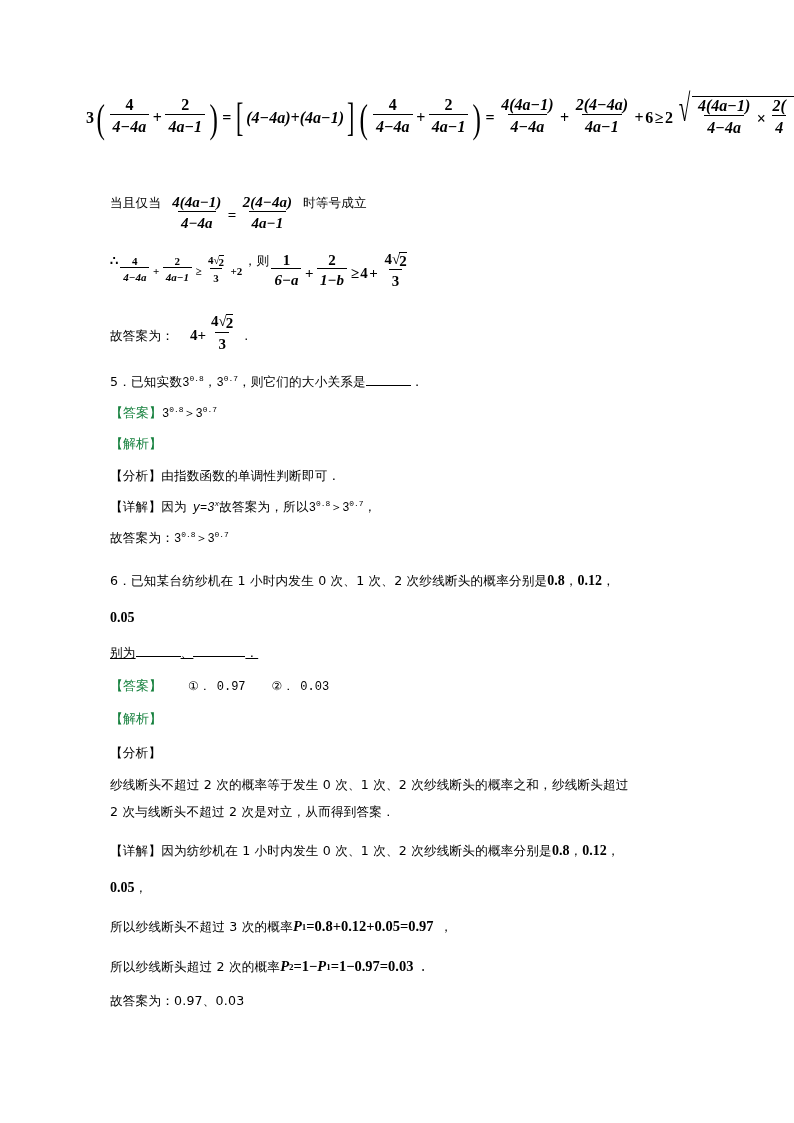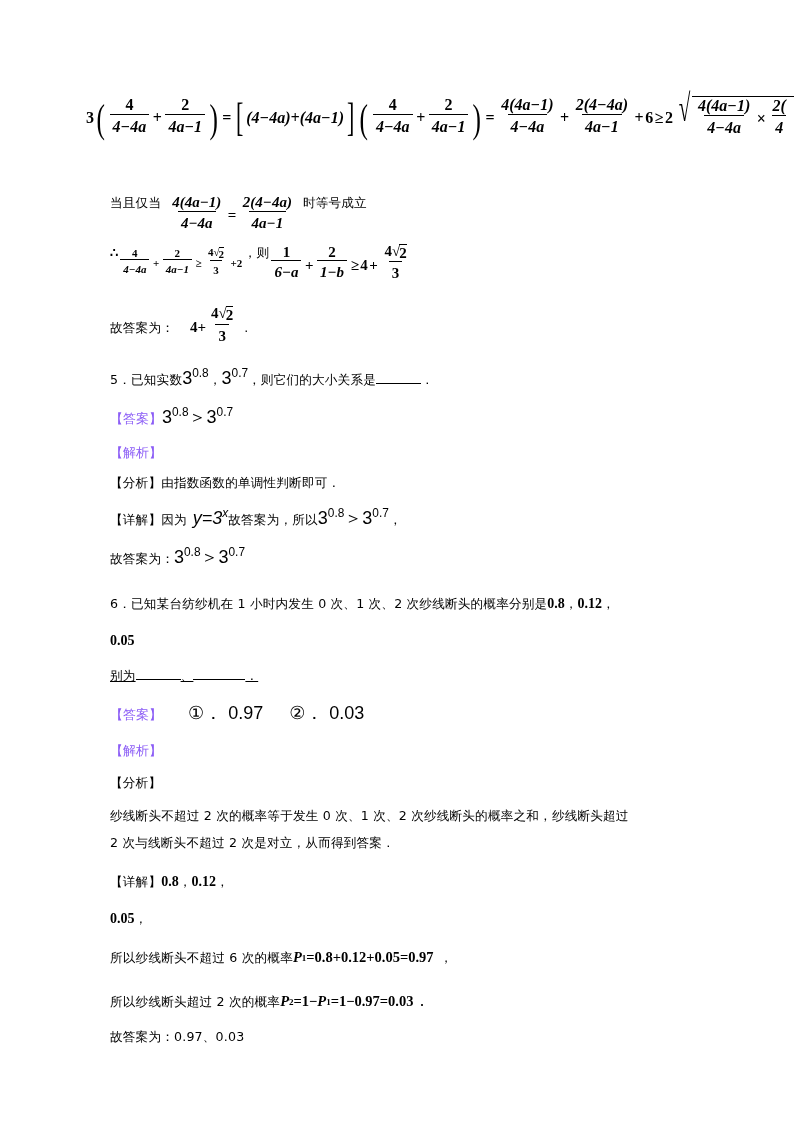--- a/index.html
+++ b/index.html
@@ -33,32 +33,32 @@
     font-size: 13.2px;
     line-height: 1.5;
     color: #000;
     white-space: nowrap;
     margin-bottom: 12px;
     display: flex;
     align-items: baseline;
     flex-wrap: nowrap;
   }
   .tag-blue {
-    color: #8b5cf6;
-    font-family: Liberation Serif, serif;
+    color: #15803d;
+    font-family: Liberation Mono, monospace;
     font-size: 13px;
   }
   .cn {
     font-family: "DejaVu Sans", "Liberation Sans", sans-serif;
     font-size: 12.6px;
     letter-spacing: 0.2px;
   }
   .num {
-    font-family: Liberation Sans, sans-serif;
-    font-size: 18px;
+    font-family: Liberation Mono, monospace;
+    font-size: 12px;
   }
   
   .mth {
     font-family: "Liberation Serif", "DejaVu Serif", serif;
     font-weight: bold;
     font-style: normal;
     font-size: 15px;
     display: inline-flex;
     align-items: center;
     vertical-align: middle;
@@ -206,21 +206,21 @@
           </span>
         </span>
       </span>
     </span>
   </div>
 
   <div class="body-col">
 
     <div style="height:108px;"></div>
 
-    <div class="line" style="margin-bottom:7px;text-align:right;">
+    <div class="line" style="margin-bottom:15px;text-align:right;">
       <span class="cn">当且仅当</span>
       <span class="gap-s"></span>
       <span class="mth">
         <span class="frac">
           <span class="nu"><span class="it">4(4a−1)</span></span>
           <span class="de"><span class="it">4−4a</span></span>
         </span>
         <span class="op">=</span>
         <span class="frac">
           <span class="nu"><span class="it">2(4−4a)</span></span>
@@ -385,33 +385,34 @@
     <div class="line" style="margin-bottom:8px;">
       <span class="cn">纱线断头不超过 2 次的概率等于发生 0 次、1 次、2 次纱线断头的概率之和，纱线断头超过</span>
     </div>
 
     <div class="line" style="margin-bottom:18px;">
       <span class="cn">2 次与线断头不超过 2 次是对立，从而得到答案．</span>
     </div>
 
     <div class="line" style="margin-bottom:16px;">
       <span class="cn">【详解】</span>
+      <span class="cn">因为纺纱机在 1 小时内发生 0 次、1 次、2 次纱线断头的概率分别是</span>
       <span class="mth" style="font-size:14px;">0.8</span>
       <span class="cn">，</span>
       <span class="mth" style="font-size:14px;">0.12</span>
       <span class="cn">，</span>
     </div>
 
     <div class="line" style="margin-bottom:18px;">
       <span class="mth" style="font-size:14px;">0.05</span>
       <span class="cn">，</span>
     </div>
 
     <div class="line" style="margin-bottom:18px;">
-      <span class="cn">所以纱线断头不超过 6 次的概率</span>
+      <span class="cn">所以纱线断头不超过 3 次的概率</span>
       <span class="mth" style="font-size:14.5px;">
         <span class="it">P</span>
           <span class="sub">1</span>
           <span>=0.8+0.12+0.05=0.97</span>
       </span>
       <span class="gap-s"></span>
       <span class="cn">，</span>
     </div>
 
     <div class="line" style="margin-bottom:14px;">

